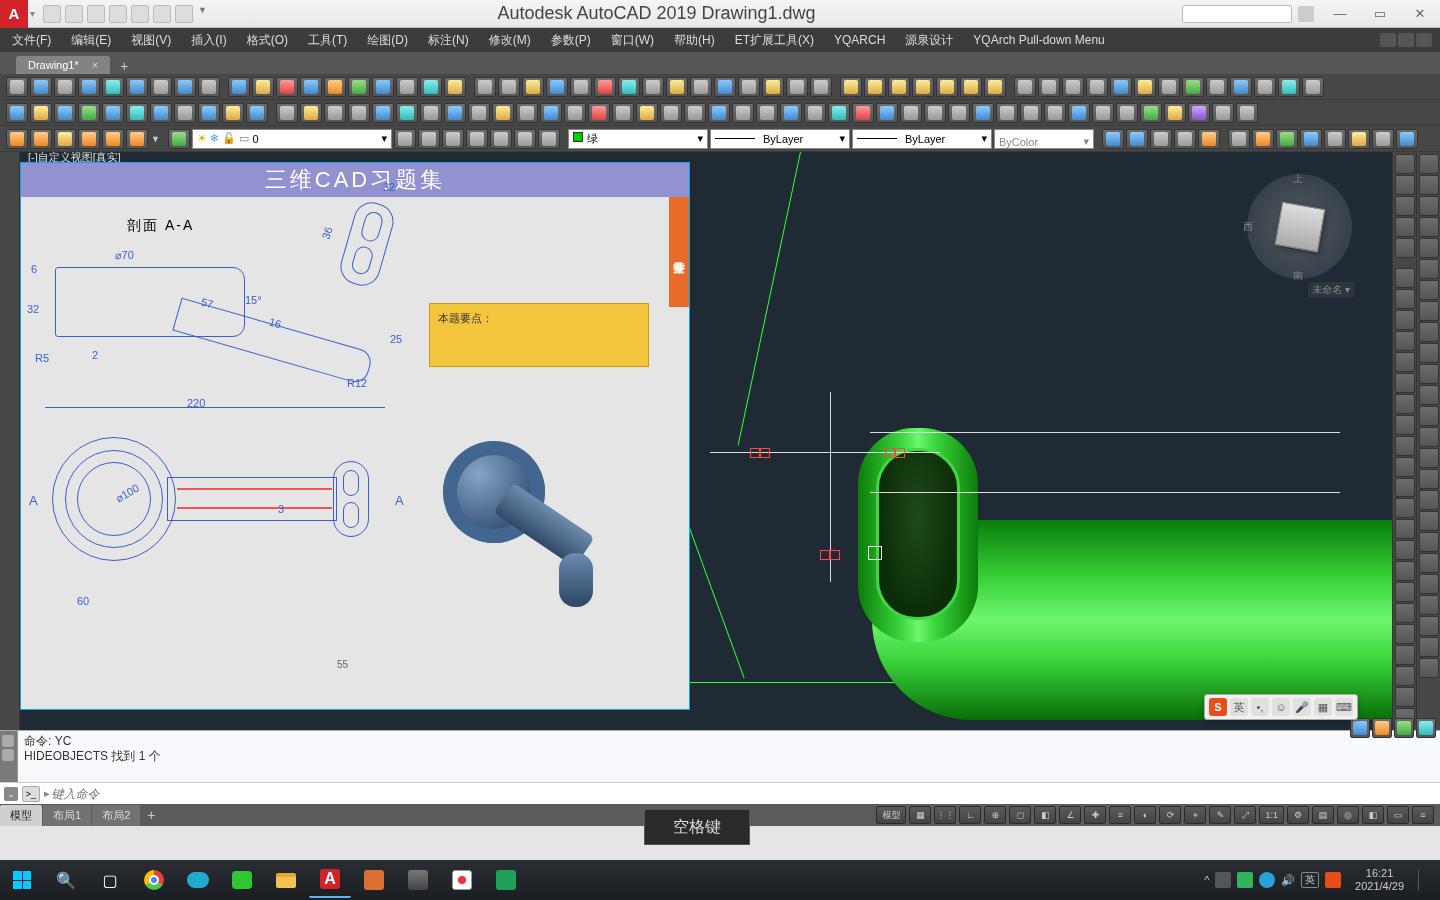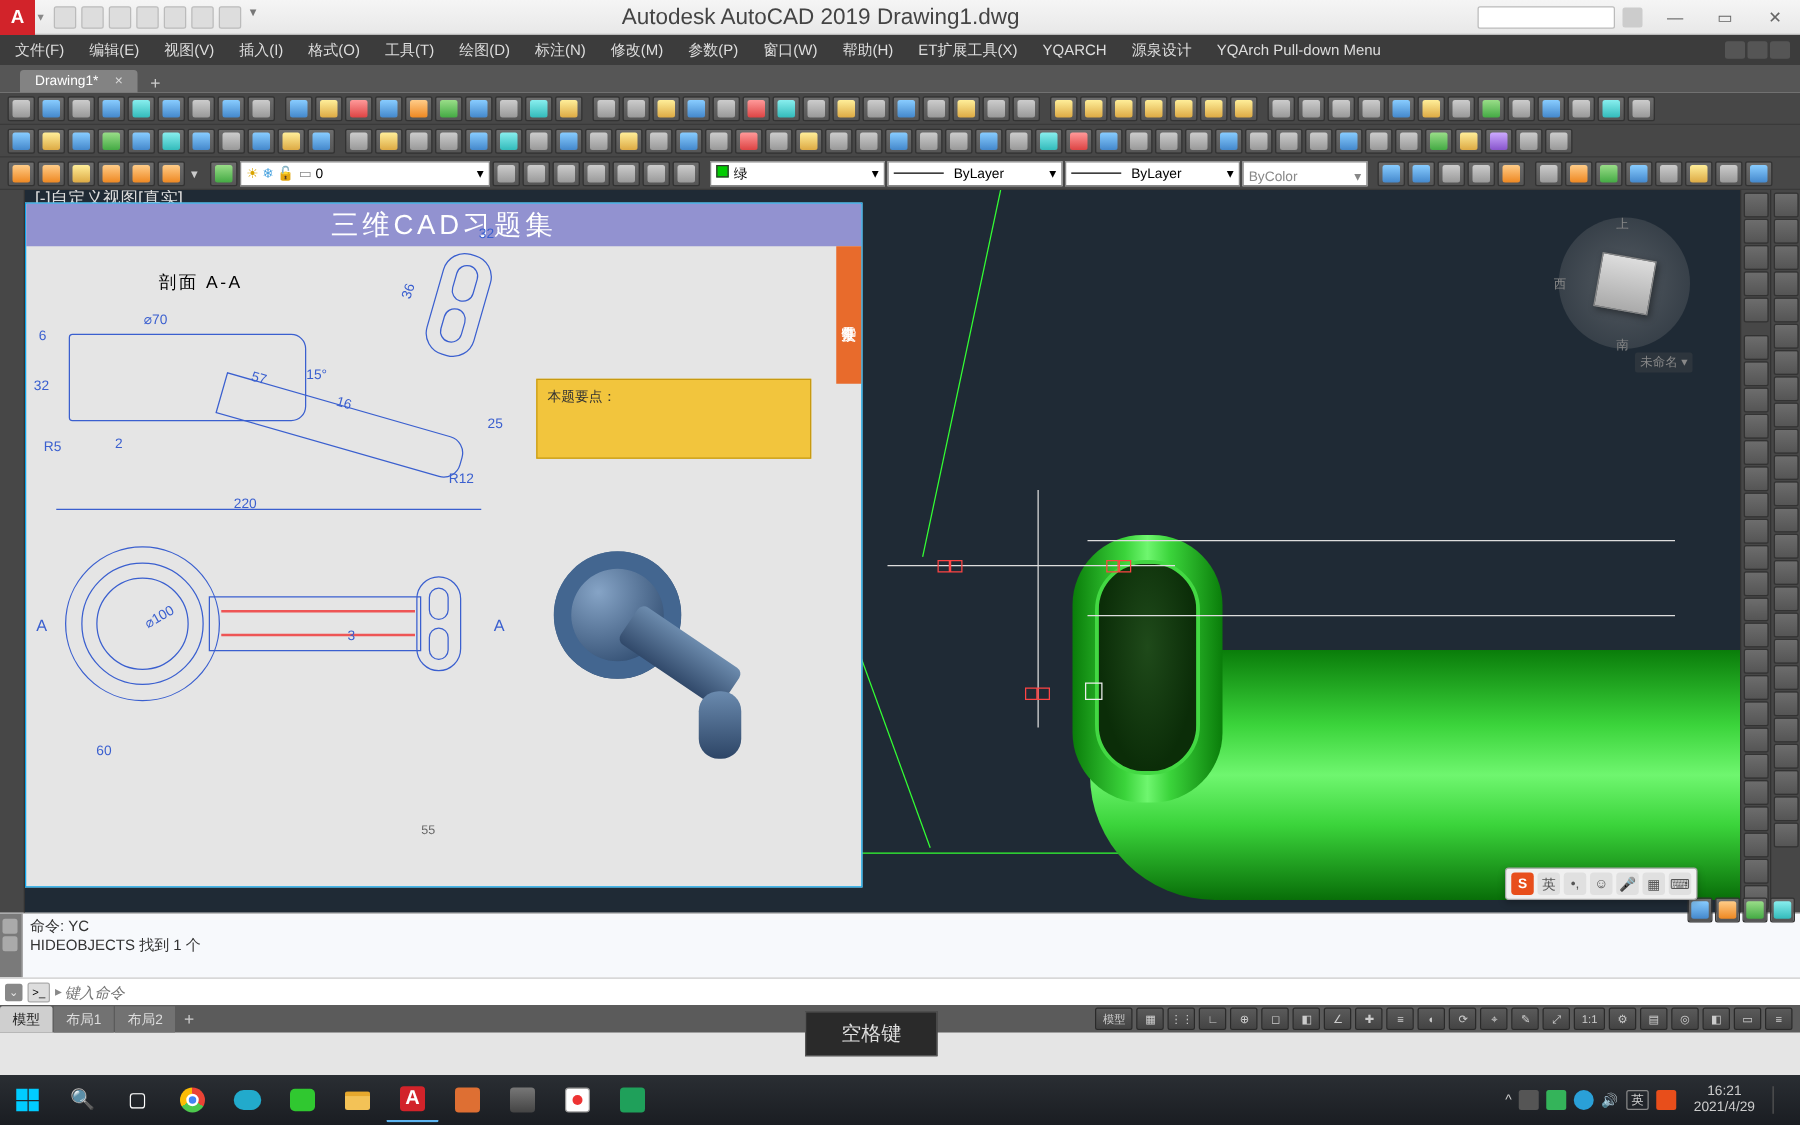--- a/index.html
+++ b/index.html
@@ -623,21 +623,21 @@
     <div class="tbtn">
         <div class="ic blue"></div>
       </div>
   </div>
 </div>
 
 <div class="canvas-row">
   <div class="canvas-left"></div>
 
   <div class="canvas-area">
-    <div style="position:absolute;left:8px;top:-2px;color:#ddd;font-size:14px;">[-]自定义视图[真实]</div>
+    <div style="position:absolute;left:8px;top:-2px;color:#ddd;font-size:11px;">[-]自定义视图[真实]</div>
 
     <div class="greenline" style="left:780px;top:0;width:1px;height:300px;transform:rotate(12deg);transform-origin:top;"></div>
     <div class="greenline" style="left:645px;top:310px;width:1px;height:230px;transform:rotate(-20deg);transform-origin:top;"></div>
     <div class="greenline" style="left:560px;top:530px;width:420px;height:1px;"></div>
 
     <div class="model">
       <div class="pipe"></div>
       <div class="slot-body"></div>
       <div class="slot-hole"></div>
     </div>
@@ -672,21 +672,21 @@
 
         <div style="position:absolute;left:310px;top:-5px;width:40px;height:84px;border:1.5px solid #3a5fcf;border-radius:18px;transform:rotate(16deg);">
           <div style="position:absolute;left:10px;top:8px;width:18px;height:30px;border:1.5px solid #3a5fcf;border-radius:9px;"></div>
           <div style="position:absolute;left:10px;top:44px;width:18px;height:28px;border:1.5px solid #3a5fcf;border-radius:9px;"></div>
         </div>
 
         <div class="dimtxt" style="left:78px;top:42px;">⌀70</div>
         <div class="dimtxt" style="left:150px;top:190px;">220</div>
         <div class="dimtxt" style="left:-2px;top:145px;">R5</div>
         <div class="dimtxt" style="left:208px;top:87px;">15°</div>
-        <div class="dimtxt" style="left:310px;top:170px;margin-left:12px;">R12</div>
+        <div class="dimtxt" style="left:310px;top:170px;">R12</div>
         <div class="dimtxt" style="left:346px;top:-26px;">32</div>
         <div class="dimtxt" style="left:284px;top:20px;transform:rotate(-72deg);">36</div>
         <div class="dimtxt" style="left:353px;top:126px;">25</div>
         <div class="dimtxt" style="left:-6px;top:56px;">6</div>
         <div class="dimtxt" style="left:-10px;top:96px;">32</div>
         <div class="dimtxt" style="left:55px;top:142px;">2</div>
         <div class="dimtxt" style="left:232px;top:110px;transform:rotate(16deg);">16</div>
         <div class="dimtxt" style="left:164px;top:90px;transform:rotate(16deg);">57</div>
 
         <div class="line" style="left:8px;top:200px;width:340px;height:1px;"></div>

